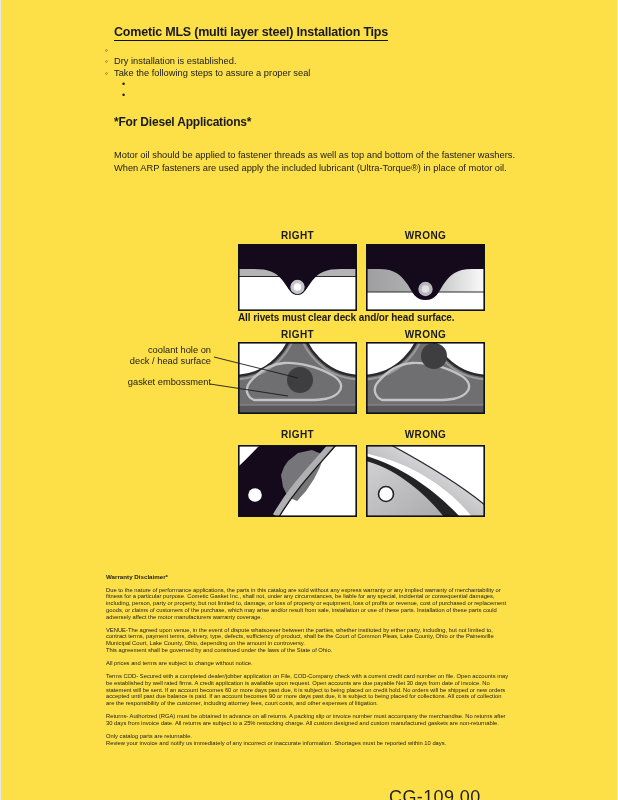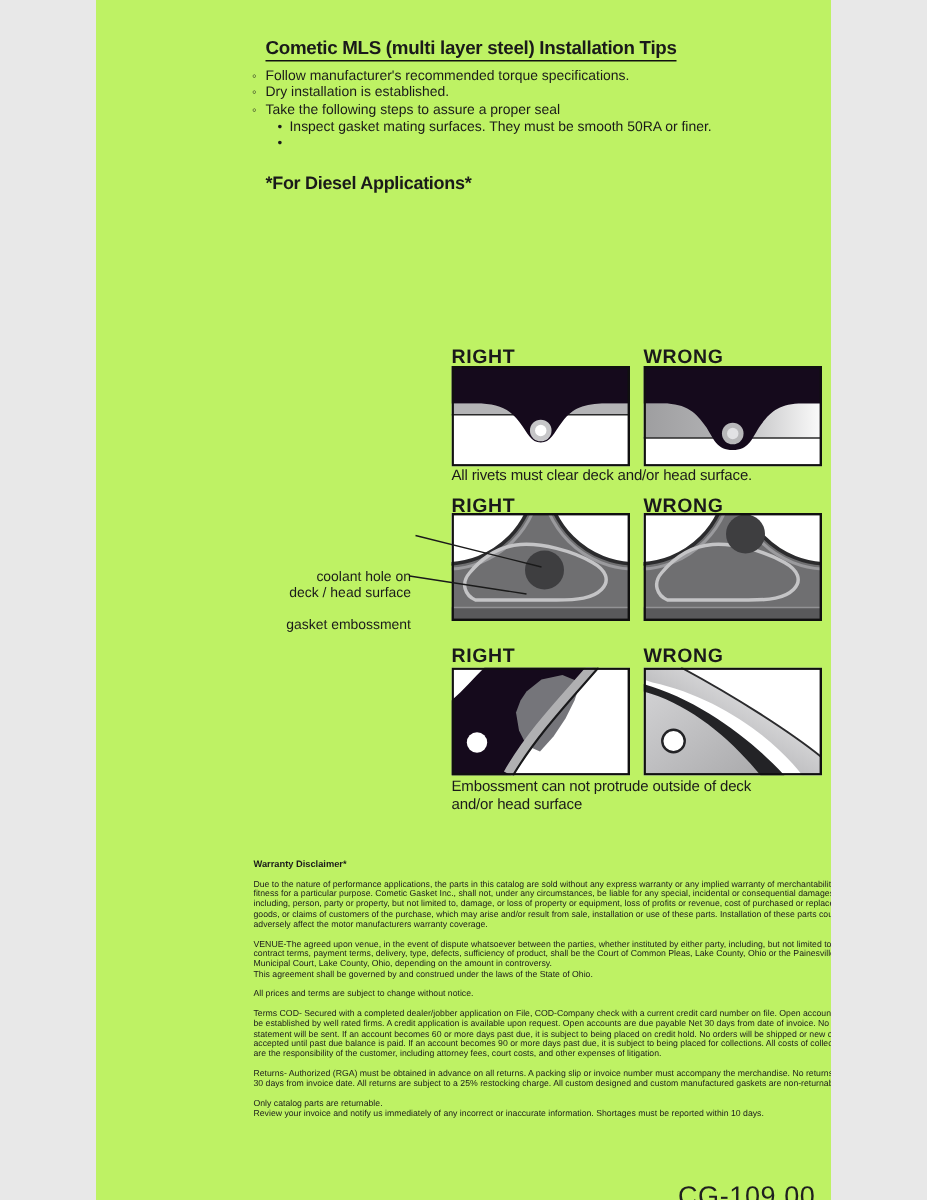--- a/index.html
+++ b/index.html
@@ -1,79 +1,79 @@
 <!DOCTYPE html>
 <html><head>
 <meta charset="utf-8">
 <style>
   html,body{margin:0;padding:0;background:#e8e8e8;}
   .page{
-    position:relative;width:490px;height:800px;background:#bef264;
+    position:relative;width:616px;height:800px;background:#fde047;
     font-family:"Liberation Sans","DejaVu Sans",sans-serif;color:#1a1a1a;
     overflow:hidden;margin:0 auto;
   }
   .abs{position:absolute;}
   
   .doc-title{
     left:113px;top:25px;font-size:12.5px;font-weight:bold;letter-spacing:-.2px;
     border-bottom:1.6px solid #111;padding-bottom:1px;white-space:nowrap;
   }
   .bullet-list{left:104px;top:45px;width:440px;font-size:9.3px;line-height:11.3px;}
   .bullet-row{display:flex;}
   .bullet-glyph{width:9px;flex:0 0 9px;font-size:8.5px;}
   .sub-row{padding-left:17px;}
   .sub-glyph{width:8px;flex:0 0 8px;font-size:9px;}
   
   .diesel{left:113px;top:116px;width:420px;font-size:9.3px;line-height:12.3px;}
   .diesel h2{font-size:12px;font-weight:bold;margin:0 0 21px 0;letter-spacing:-.2px;}
   .diesel p{margin:0 0 8px 0;white-space:pre-line;}
   
-  .rw-label{width:119px;text-align:left;font-size:13px;font-weight:bold;letter-spacing:.4px;}
-  .diag-caption{left:237px;font-size:10px;font-weight:normal;white-space:pre-line;line-height:12px;letter-spacing:-.1px;}
+  .rw-label{width:119px;text-align:center;font-size:10px;font-weight:bold;letter-spacing:.4px;}
+  .diag-caption{left:237px;font-size:10px;font-weight:bold;white-space:pre-line;line-height:12px;letter-spacing:-.1px;}
   .diag-box{line-height:0;}
-  .annot{width:122px;text-align:right;font-size:9.3px;line-height:10.5px;white-space:pre-line;margin-top:34px;}
+  .annot{width:122px;text-align:right;font-size:9.3px;line-height:10.5px;white-space:pre-line;}
   
   .disclaimer{left:105px;top:574px;width:432px;font-size:5.8px;line-height:6.7px;color:#1b1b1b;}
   .disclaimer h3{font-size:6.2px;font-weight:bold;margin:0 0 6px 0;}
   .disclaimer p{margin:0 0 6.5px 0;white-space:pre-line;}
   
   .footer-code{left:388px;top:787px;font-size:18px;letter-spacing:.4px;color:#1f1f1f;}
   svg{display:block;}
 </style>
 </head>
 <body>
 
 <div class="page">
 
   <div class="abs doc-title">Cometic MLS (multi layer steel) Installation Tips</div>
 
   <div class="abs bullet-list">
     <div class="bullet-row">
       <span class="bullet-glyph">◦</span>
-      <span>Follow manufacturer's recommended torque specifications.</span>
     </div>
     <div class="bullet-row">
       <span class="bullet-glyph">◦</span>
       <span>Dry installation is established.</span>
     </div>
     <div class="bullet-row">
       <span class="bullet-glyph">◦</span>
       <span>Take the following steps to assure a proper seal</span>
     </div>
     <div class="bullet-row sub-row">
       <span class="sub-glyph">•</span>
-      <span>Inspect gasket mating surfaces.  They must be smooth 50RA or finer.</span>
     </div>
     <div class="bullet-row sub-row">
       <span class="sub-glyph">•</span>
     </div>
   </div>
 
   <div class="abs diesel">
     <h2>*For Diesel Applications*</h2>
+    <p>Motor oil should be applied to fastener threads as well as top and bottom of the fastener washers.
+When ARP fasteners are used apply the included lubricant (Ultra-Torque®) in place of motor oil.</p>
   </div>
 
   <div class="abs rw-label" style="left:237px;top:230px">RIGHT</div>
   <div class="abs rw-label" style="left:365px;top:230px">WRONG</div>
 
   <div class="abs diag-box" style="left:237px;top:244px">
     <svg width="119" height="67" viewBox="0 0 119 67">
       <rect width="119" height="67" fill="#ffffff"></rect>
       <rect x="0" y="25" width="119" height="7" fill="#b4b4b6"></rect>
       <line x1="0" y1="32.5" x2="119" y2="32.5" stroke="#2a2a2a" stroke-width="1"></line>
@@ -174,22 +174,20 @@
       <rect width="119" height="72" fill="#ffffff"></rect>
       <path d="M0,14 C30,20 58,44 78,72 L0,72 Z" fill="url(#gF2)"></path>
       <path d="M0,11 C38,22 72,48 94,72 L78,72 C58,47 30,24 0,16 Z" fill="#232326"></path>
       <path d="M25,0 C62,20 98,43 119,60 L119,72 L106,72 C86,46 48,19 6,10 L0,8 L0,0 Z" fill="url(#gF)"></path>
       <path d="M25,0 C62,20 98,43 119,60" fill="none" stroke="#2b2b2d" stroke-width="1.3"></path>
       <circle cx="20" cy="49" r="7.5" fill="#ffffff" stroke="#232326" stroke-width="1.6"></circle>
       <rect x="0.8" y="0.8" width="117.4" height="70.4" fill="none" stroke="#101010" stroke-width="1.6"></rect>
     </svg>
   </div>
 
-  <div class="abs diag-caption" style="top:519px">Embossment can not protrude outside of deck
-and/or head surface</div>
 
   <svg class="abs" style="left:0;top:0;pointer-events:none" width="618" height="800" viewBox="0 0 618 800">
     <line x1="213" y1="357" x2="297" y2="378" stroke="#1a1a1a" stroke-width="0.9"></line>
     <line x1="209" y1="384" x2="287" y2="396" stroke="#1a1a1a" stroke-width="0.9"></line>
   </svg>
 
   <div class="abs disclaimer">
     <h3>Warranty Disclaimer*</h3>
     <p>Due to the nature of performance applications, the parts in this catalog are sold without any express warranty or any implied warranty of merchantability or
 fitness for a particular purpose.  Cometic Gasket Inc., shall not, under any circumstances, be liable for any special, incidental or consequential damages,

